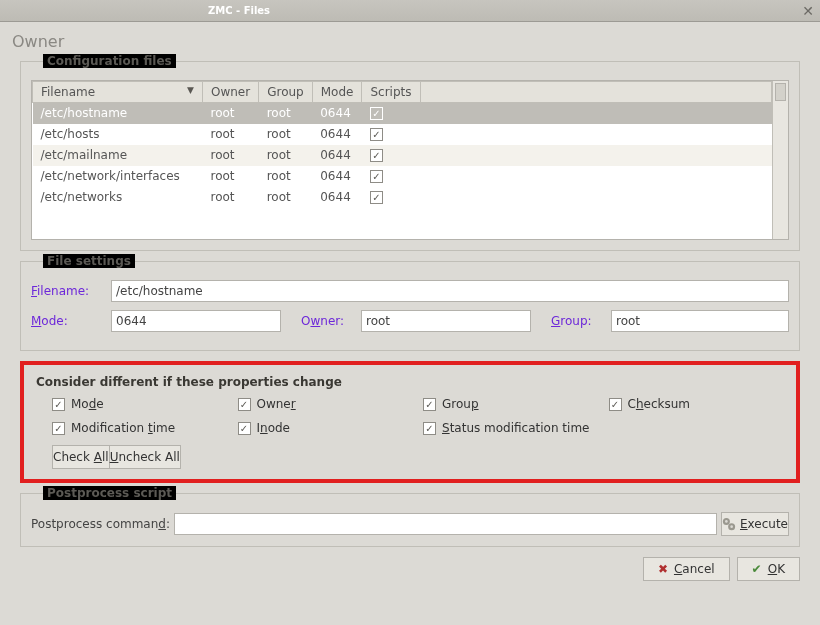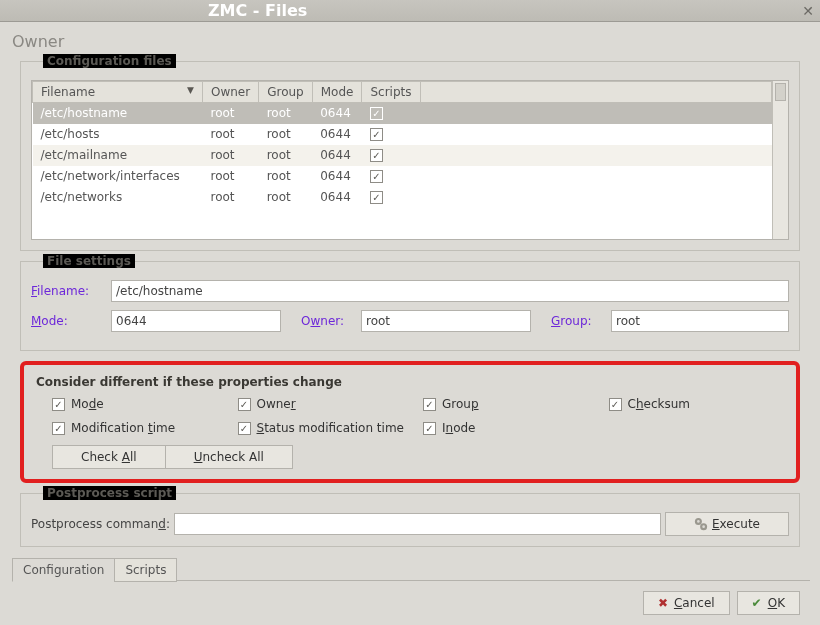--- a/index.html
+++ b/index.html
@@ -18,21 +18,21 @@
   .titlebar {
     background: linear-gradient(#c7c5bf,#bdbbb4);
     height: 22px;
     border-bottom: 1px solid #9c9a94;
     display:flex;
     align-items:center;
     padding: 0 4px 0 8px;
     color:#fff;
   }
   .titlebar .spacer { flex:1; }
-  .titlebar .title { font-weight: bold; font-size:16px; color:#fff; text-align:right; flex: none; }
+  .titlebar .title { font-weight: bold; font-size:10px; color:#fff; text-align:right; flex: none; }
   .titlebar .left, .titlebar .right { width: 200px; display:flex; }
   .titlebar .right { justify-content:flex-end; align-items:center; }
   .titlebar .close {
     width:16px;height:16px;
     display:flex;align-items:center;justify-content:center;
     color:#6b6964;
     font-size:14px;
     font-weight:bold;
   }
 
@@ -131,21 +131,21 @@
     padding:3px 4px;
     font-family:inherit;
     font-size:12px;
     color:#444;
   }
   input.text.wide { flex:1; }
 
   
   .highlight-frame {
     border: 4px solid #e11f1f;
-    border-radius:6px;
+    border-radius:0;
     margin: 0 10px 10px 10px;
     padding: 10px 12px 10px 12px;
     position:relative;
   }
   .highlight-frame > .frame-title {
     font-weight:bold;
     color:#3a3833;
     margin-bottom:8px;
   }
   .check-grid {
@@ -155,21 +155,21 @@
     column-gap:10px;
     margin-bottom:10px;
     padding-left:16px;
   }
   .check-item { display:flex; align-items:center; gap:6px; color:#333;}
   .check-item .cb { background:#fff; }
   .btn-row { display:flex; gap:0; padding-left:16px; }
   .btn {
     background:#e8e6e0;
     border:1px solid #b4b2ac;
-    padding:4px 28px;
+    padding:4px 0;
     font-family:inherit;
     font-size:12px;
     color:#333;
     cursor:pointer;
   }
   .btn + .btn { margin-left:-1px; }
 
   
   .pp-row { display:flex; align-items:center; gap:4px; }
   .pp-row .btn { display:flex; align-items:center; gap:4px;}
@@ -330,25 +330,25 @@
         <div class="check-item">
           <span class="cb"></span>
           <span>C<span class="underline">h</span>ecksum</span>
         </div>
         <div class="check-item">
           <span class="cb"></span>
           <span>Modification <span class="underline">t</span>ime</span>
         </div>
         <div class="check-item">
           <span class="cb"></span>
+          <span>I<span class="underline">n</span>ode</span>
+        </div>
+        <div class="check-item">
+          <span class="cb"></span>
           <span><span class="underline">S</span>tatus modification time</span>
-        </div>
-        <div class="check-item">
-          <span class="cb"></span>
-          <span>I<span class="underline">n</span>ode</span>
         </div>
       </div>
     <div class="btn-row">
       <button class="btn">Check <span class="underline">A</span>ll</button>
       <button class="btn"><span class="underline">U</span>ncheck All</button>
     </div>
   </div>
 
   <div class="group-frame">
     <span class="frame-title muted">Postprocess script</span>
@@ -366,25 +366,20 @@
                 <circle cx="5" cy="5" r="1.5"></circle>
                 <circle cx="11" cy="11" r="1.5"></circle>
               </g>
             </svg>
         </span>
         <span><span class="underline">E</span>xecute</span>
       </button>
     </div>
   </div>
 
-  <div class="tabs" id="tabs-row">
-  <div class="tab active">Configuration</div>
-      <div class="tab">Scripts</div>
-      <div class="tab-sep"></div>
-    </div>
 
   <div class="footer">
     <button class="btn">
       <span class="icon-x">✖</span>
       <span><span class="underline">C</span>ancel</span>
     </button>
     <button class="btn">
       <span class="icon-ok">✔</span>
       <span><span class="underline">O</span>K</span>
     </button>

